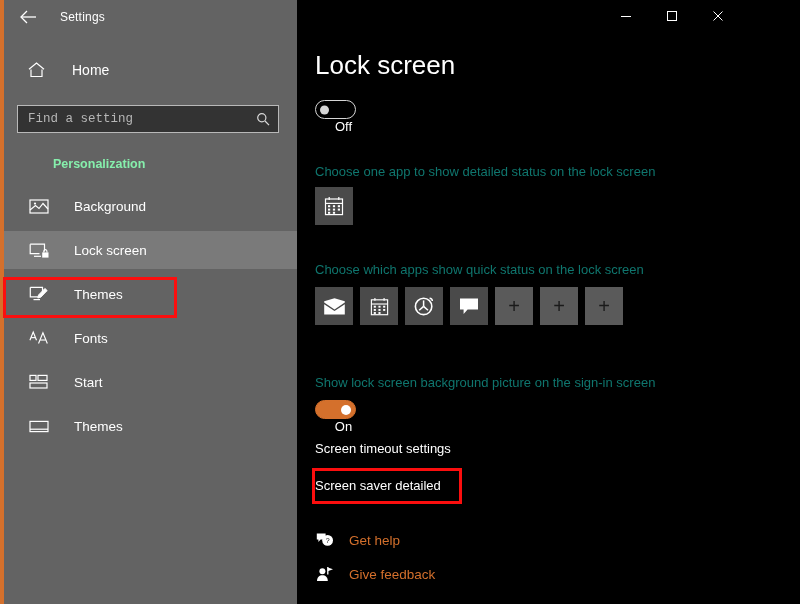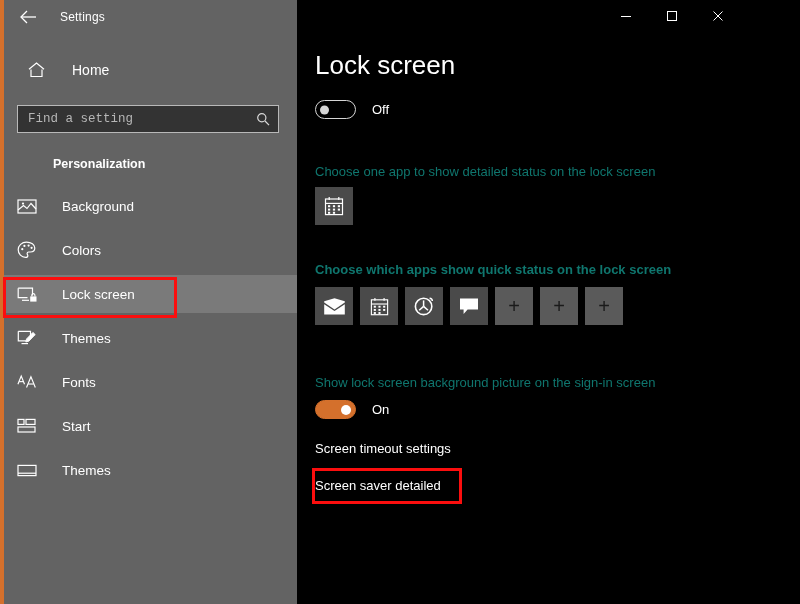--- a/index.html
+++ b/index.html
@@ -73,34 +73,34 @@
     border: none;
     outline: none;
     color: #fdba74;
     font-family: Liberation Mono, monospace;
     font-size: 12.5px;
   }
   .search-wrap input::placeholder { color: #b7b7b7; }
   .search-ico { color: #d8d8d8; display:flex; align-items:center; }
 
   .group-head {
-    color: #ffffff;
+    color: #86efac;
     font-size: 12.5px;
     font-weight: bold;
     margin: 24px 0 0 17px;
     padding-left: 36px;
   }
 
   .nav { margin-top: 16px; }
   .nav-item {
     position: relative;
     display: flex;
     align-items: center;
     height: 38px;
-    padding-left: 17px;
+    padding-left: 29px;
     margin-bottom: 6px;
   }
   .nav-item .ico {
     width: 22px; height: 22px;
     color: #ffffff;
     display: flex; align-items: center; justify-content: flex-start;
     flex: none;
   }
   .nav-item .lbl {
     color: #ffffff;
@@ -140,21 +140,21 @@
   }
   .page-title {
     position: absolute;
     left: 18px; top: 50px;
     color: #ffffff;
     font-size: 26px;
     font-weight: normal;
   }
 
   
-  .toggle-row { display: flex; align-items: center; }
+  .toggle-row { display: flex; align-items: center; flex-direction: column; }
   .toggle {
     width: 41px; height: 19px;
     border-radius: 10px;
     position: relative;
     flex: none;
   }
   .toggle.off {
     background: #000000;
     border: 1.5px solid #d6d6d6;
   }
@@ -205,21 +205,21 @@
     align-items: center;
     gap: 14px;
   }
   .foot-link .ico { width: 20px; height: 20px; color: #ffffff; display:flex; align-items:center; justify-content:center; flex:none;}
   .foot-link .lbl { color: #d4702c; font-size: 13.5px; }
 
   
   #toggle-lock-wrap { position:absolute; left:18px; top:100px; }
   #label-detailed   { position:absolute; left:18px; top:164px; }
   #tiles-detailed   { position:absolute; left:18px; top:187px; }
-  #label-quick      { position:absolute; left:18px; top:262px;font-weight:bold; }
+  #label-quick      { position:absolute; left:18px; top:262px; }
   #tiles-quick      { position:absolute; left:18px; top:287px; }
   #label-bgpic      { position:absolute; left:18px; top:375px; }
   #toggle-bg-wrap   { position:absolute; left:18px; top:400px;text-decoration:underline; }
   #link-timeout     { position:absolute; left:18px; top:441px; }
   #link-saver       { position:absolute; left:18px; top:478px; }
   #footlinks        { position:absolute; left:18px; top:530px; display:flex; flex-direction:column; gap:14px;}
 </style>
 </head>
 <body>
 
@@ -267,32 +267,20 @@
         <span class="ico">
           <svg width="20" height="17" viewBox="0 0 20 17" fill="none" stroke="currentColor" stroke-width="1.2">
             <rect x="1" y="2" width="18" height="13"></rect>
             <path d="M1 12 L6.5 7.5 L10 10.5 L14 5.5 L19 11"></path>
             <circle cx="6" cy="5.6" r="1.1" fill="currentColor" stroke="none"></circle>
           </svg>
         </span>
         <span class="lbl">Background</span>
       </div>
 
-      <div class="nav-item">
-        <span class="ico">
-          <svg width="19" height="18" viewBox="0 0 19 18" fill="none" stroke="currentColor" stroke-width="1.2">
-            <path d="M9.5 1.2 C4.8 1.2 1.2 4.5 1.2 8.8 C1.2 13 4.6 16.4 8.6 16.4 C10.2 16.4 10.8 15.5 10.8 14.7 C10.8 13.8 10.1 13.3 10.1 12.4 C10.1 11.6 10.8 11 11.7 11 L13.3 11 C16 11 17.8 9.2 17.8 7 C17.8 3.7 14.2 1.2 9.5 1.2 Z"></path>
-            <circle cx="5.3" cy="8.2" r="1.1" fill="currentColor" stroke="none"></circle>
-            <circle cx="7.4" cy="4.9" r="1.1" fill="currentColor" stroke="none"></circle>
-            <circle cx="11.6" cy="4.6" r="1.1" fill="currentColor" stroke="none"></circle>
-            <circle cx="14.6" cy="6.8" r="1.1" fill="currentColor" stroke="none"></circle>
-          </svg>
-        </span>
-        <span class="lbl">Colors</span>
-      </div>
 
       <div class="nav-item selected">
         <span class="ico">
           <svg width="21" height="17" viewBox="0 0 21 17" fill="none" stroke="currentColor" stroke-width="1.2">
             <path d="M1.2 2.2 H15.5 V9.4"></path>
             <path d="M1.2 2.2 V11.6 H10.5"></path>
             <path d="M5 14.3 H12"></path>
             <rect x="13.2" y="10.4" width="6.3" height="5.2" fill="currentColor" stroke="none"></rect>
             <path d="M14.8 10.4 V8.8 A1.6 1.6 0 0 1 17.9 8.8 V10.4" stroke-width="1.1"></path>
           </svg>
@@ -464,19 +452,42 @@
     <div id="toggle-bg-wrap" class="toggle-row">
       <div class="toggle on">
           <span class="knob"></span>
         </div>
       <span class="toggle-label">On</span>
     </div>
 
     <a id="link-timeout" class="link">Screen timeout settings</a>
     <a id="link-saver" class="link">Screen saver detailed</a>
 
+    <div id="footlinks">
+      <div class="foot-link">
+        <span class="ico">
+          <svg width="18" height="16" viewBox="0 0 18 16" fill="currentColor">
+            <path d="M0.8 1.4 H9.6 V7.4 H4.6 L2.4 10 L2.4 7.4 H0.8 Z"></path>
+            <circle cx="11.6" cy="8.4" r="5.4" fill="currentColor"></circle>
+            <text x="11.6" y="11.3" font-size="7" font-family="Liberation Sans, sans-serif" fill="#000" text-anchor="middle">?</text>
+          </svg>
+        </span>
+        <span class="lbl">Get help</span>
+      </div>
+      <div class="foot-link">
+        <span class="ico">
+          <svg width="18" height="16" viewBox="0 0 18 16" fill="currentColor">
+            <circle cx="6.4" cy="5.2" r="3"></circle>
+            <path d="M1 15 C1 11.2 3.4 9.2 6.4 9.2 C9.4 9.2 11.8 11.2 11.8 15 Z"></path>
+            <path d="M11.8 1 V8.4" stroke="currentColor" stroke-width="1.3"></path>
+            <path d="M11.8 1.4 L17 3.2 L11.8 5.2 Z"></path>
+          </svg>
+        </span>
+        <span class="lbl">Give feedback</span>
+      </div>
+    </div>
 
   </div>
 
   <div id="annot-lock" class="annot"></div>
   <div id="annot-saver" class="annot"></div>
 
 </div>
 
 </body></html>

